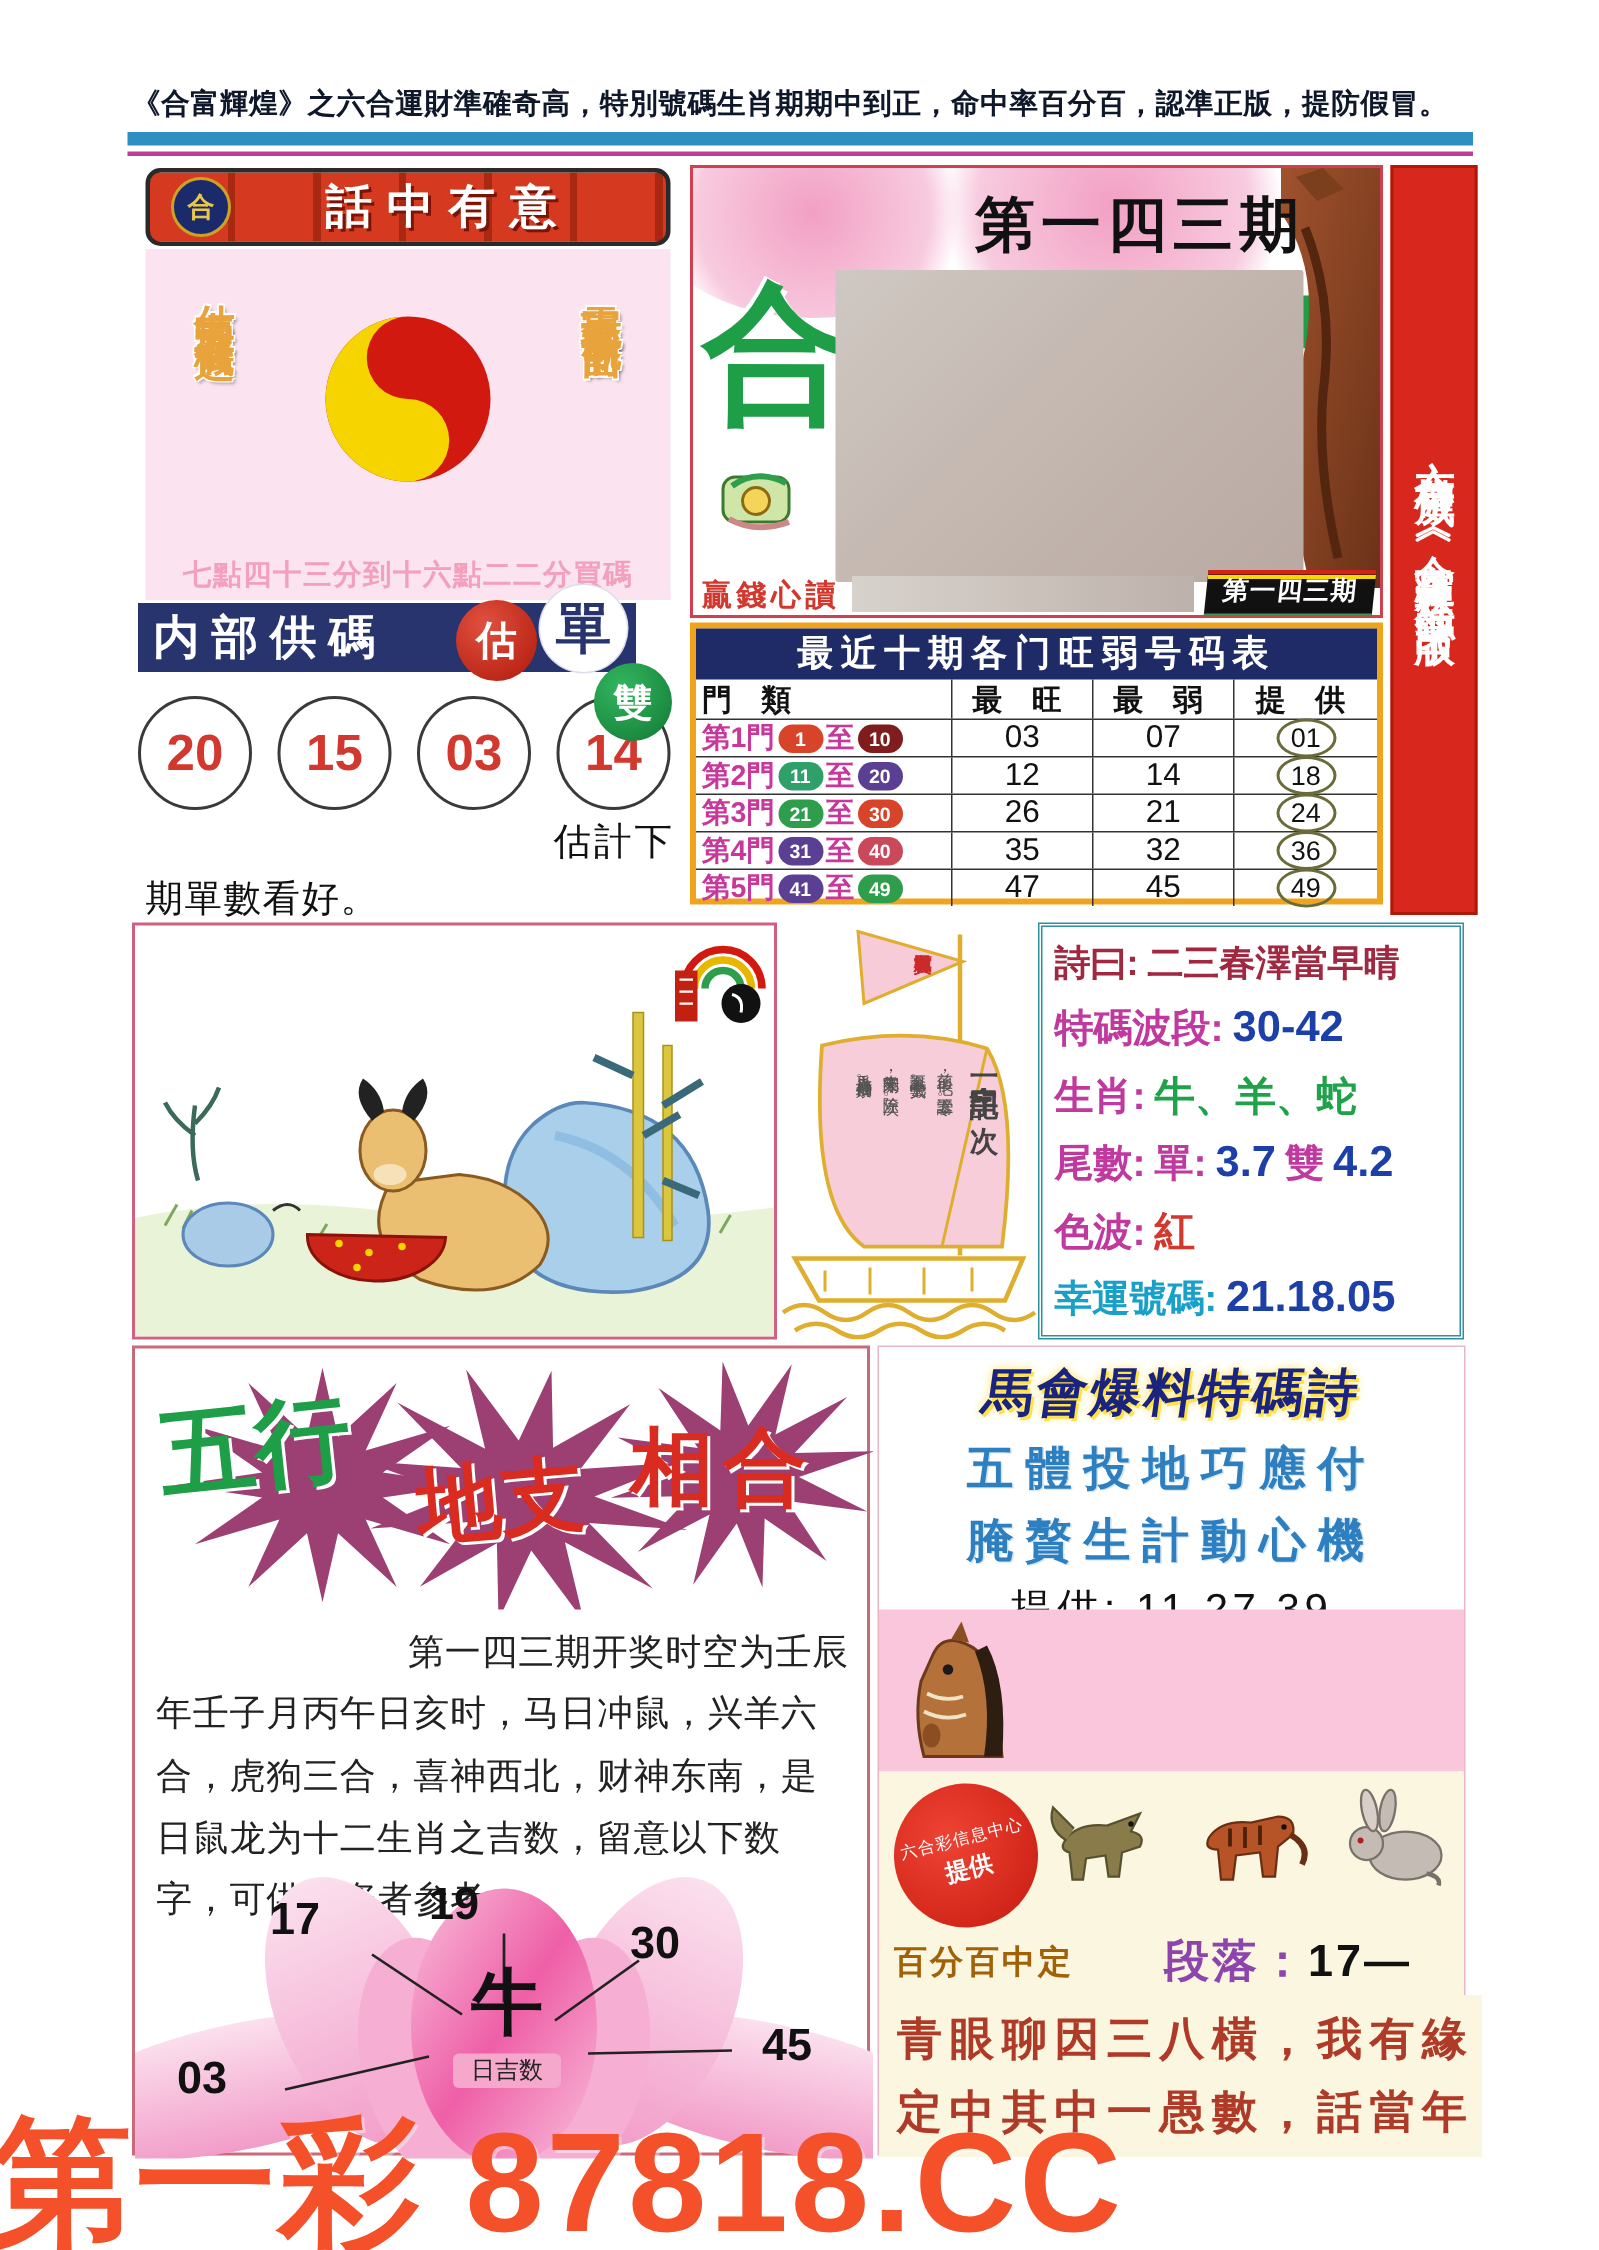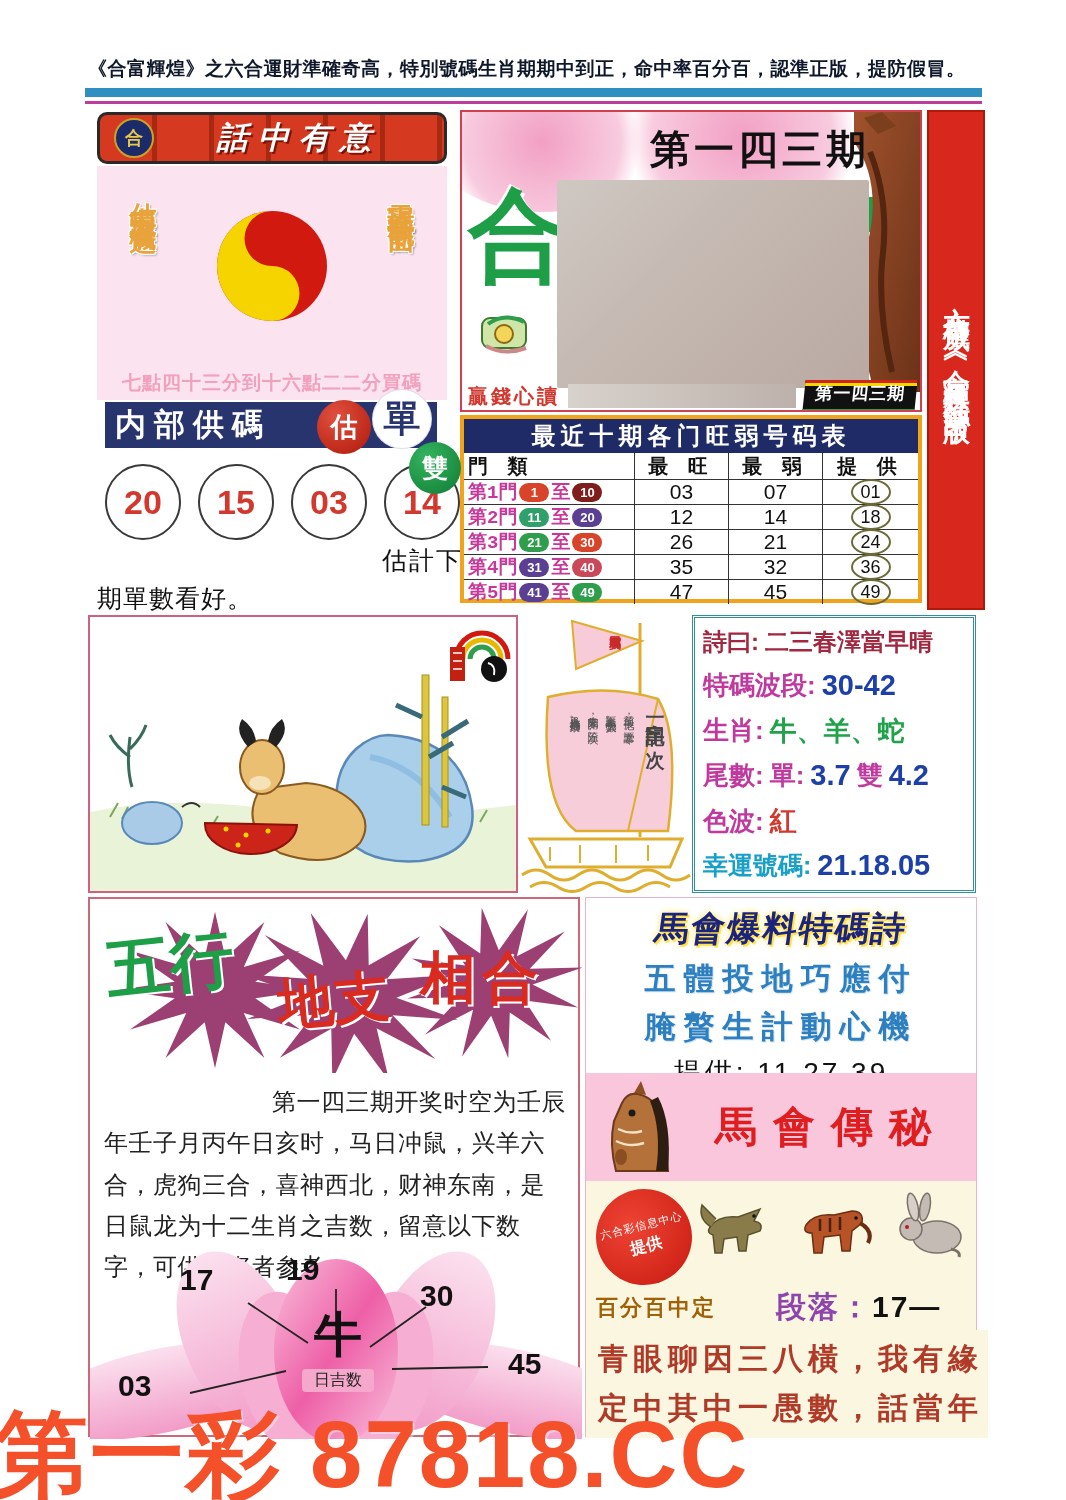--- a/index.html
+++ b/index.html
@@ -15,27 +15,27 @@
   .div-mag{left:85px;top:101px;width:897px;height:3px;background:#BE3D9A;}
 
   
   .hz-box{left:97px;top:112px;width:350px;height:288px;}
   .hz-head{position:relative;height:46px;border:3px solid #2A2A2A;border-radius:10px;
            background:repeating-linear-gradient(90deg,#D5391F 0 52px,#A82812 52px 57px);
            display:flex;align-items:center;}
   .hz-logo{width:36px;height:36px;border-radius:50%;background:#1B2A6B;border:2px solid #C9A227;margin-left:14px;
            display:flex;align-items:center;justify-content:center;color:#E8C84A;font-size:18px;font-weight:bold;}
   .hz-title{flex:1;text-align:center;color:#fff;font-size:31px;font-weight:bold;letter-spacing:10px;
-            text-shadow:2px 2px 0 #7A1408;font-style:italic;}
+            text-shadow:2px 2px 0 #7A1408;}
   .hz-body{position:relative;height:204px;background:#FBE3EF;margin-top:2px;}
   .hz-vt{position:absolute;top:16px;font-size:27px;font-weight:bold;color:#E8A33C;letter-spacing:4px;}
   .hz-cap{height:30px;background:#FBE3EF;text-align:center;font-size:19px;color:#F2A0BC;font-weight:bold;letter-spacing:1px;}
 
   
-  .nb-box{left:105px;top:402px;width:358px;height:175px;}
+  .nb-box{left:92px;top:402px;width:358px;height:175px;}
   .nb-bar{position:absolute;left:0;top:0;width:322px;height:46px;background:#28346E;color:#fff;
           font-size:31px;font-weight:bold;letter-spacing:8px;line-height:46px;padding-left:10px;}
   .nb-gu{position:absolute;left:212px;top:-2px;width:54px;height:54px;border-radius:50%;
          background:radial-gradient(circle at 35% 30%,#E05040,#B01808);color:#fff;font-size:27px;font-weight:bold;
          display:flex;align-items:center;justify-content:center;z-index:2;}
   .nb-dan{position:absolute;left:268px;top:-12px;width:58px;height:58px;border-radius:50%;background:#fff;
           box-shadow:0 0 0 1px #dde;color:#28346E;font-size:37px;font-weight:bold;
           display:flex;align-items:center;justify-content:center;z-index:1;}
   .nb-shuang{position:absolute;left:304px;top:40px;width:52px;height:52px;border-radius:50%;
           background:radial-gradient(circle at 35% 30%,#33B55F,#117A34);color:#fff;font-size:26px;font-weight:bold;
@@ -67,21 +67,21 @@
   .side-txt{color:#fff;font-size:27px;font-weight:bold;letter-spacing:6px;line-height:1;}
 
   
   .ht{left:460px;top:415px;width:462px;height:188px;border:4px solid #F0A41C;background:#fff;}
   .ht-title{height:34px;background:#1F2B66;color:#fff;font-size:24px;font-weight:bold;text-align:center;
             letter-spacing:5px;line-height:34px;}
   .ht-row{display:grid;grid-template-columns:170px 94px 94px 1fr;border-top:1px solid #333;}
   .ht-c{display:flex;align-items:center;justify-content:center;height:24px;border-left:1px solid #333;font-size:21px;color:#111;}
   .ht-c:first-child{border-left:none;justify-content:flex-start;padding-left:4px;}
   .ht-h .ht-c{font-size:20px;letter-spacing:7px;height:26px;font-weight:bold;}
-  .door,.zhi{color:#C8389B;font-weight:bold;font-size:19px;font-family:Liberation Mono, monospace;}
+  .door,.zhi{color:#C8389B;font-weight:bold;font-size:19px;}
   .ov{min-width:26px;height:19px;border-radius:10px;color:#fff;font-size:13px;font-weight:bold;
       display:inline-flex;align-items:center;justify-content:center;margin:0 2px;padding:0 2px;}
   .ov.red{background:#D8442A}.ov.navy{background:#7f1d1d}.ov.teal{background:#2FA06A}
   .ov.purple{background:#5B3F92}.ov.green{background:#2E9E4C}.ov.rose{background:#C9495A}
   .offer{display:inline-block;min-width:36px;height:22px;border:2px solid #6B6B3A;border-radius:50%;
          font-size:18px;line-height:22px;text-align:center;}
 
   
   .oxbox{left:88px;top:615px;width:430px;height:278px;border:2px solid #D06080;background:#fff;}
   .sailbox{left:520px;top:615px;width:172px;height:278px;background:#fff;}
@@ -444,21 +444,20 @@
     </div>
     <div class="cm">
       <svg width="92" height="96" viewBox="0 0 92 96" style="margin-left:8px;">
         <path d="M22,92 L74,92 L70,48 Q66,20 44,15 Q33,13 28,24 L20,42 Q15,66 22,92 Z" fill="#B5713A" stroke="#6B3A1A" stroke-width="2"></path>
         <polygon points="40,14 47,2 52,16" fill="#8A4E22"></polygon>
         <path d="M64,18 Q78,44 74,92 L62,92 Q68,52 56,22 Z" fill="#2E1E12"></path>
         <circle cx="38" cy="34" r="3.5" fill="#1A1A1A"></circle>
         <path d="M24,50 q12,6 24,2 M22,62 q14,7 28,2" stroke="#F2E2C8" stroke-width="2.5" fill="none"></path>
         <ellipse cx="27" cy="78" rx="6" ry="8" fill="#8A4E22"></ellipse>
       </svg>
-      <div class="cm-title">馬會傳秘</div>
     </div>
     <div class="an-sec">
       <div class="stamp">
         <span class="s1">六合彩信息中心</span>
         <span class="s2">提供</span>
       </div>
       <div class="an-row">
         <svg width="80" height="70" viewBox="0 0 80 70">
           <path d="M14,36 Q22,24 42,26 L64,18 L58,30 Q68,32 64,40 L52,44 L50,60 L43,60 L41,46 L28,48 L26,62 L19,62 L17,44 Q10,42 14,36 Z" fill="#8A7B4A" stroke="#57522E" stroke-width="1.5"></path>
           <path d="M15,36 Q2,28 6,14 Q14,22 20,28" fill="#8A7B4A" stroke="#57522E" stroke-width="1.5"></path>

